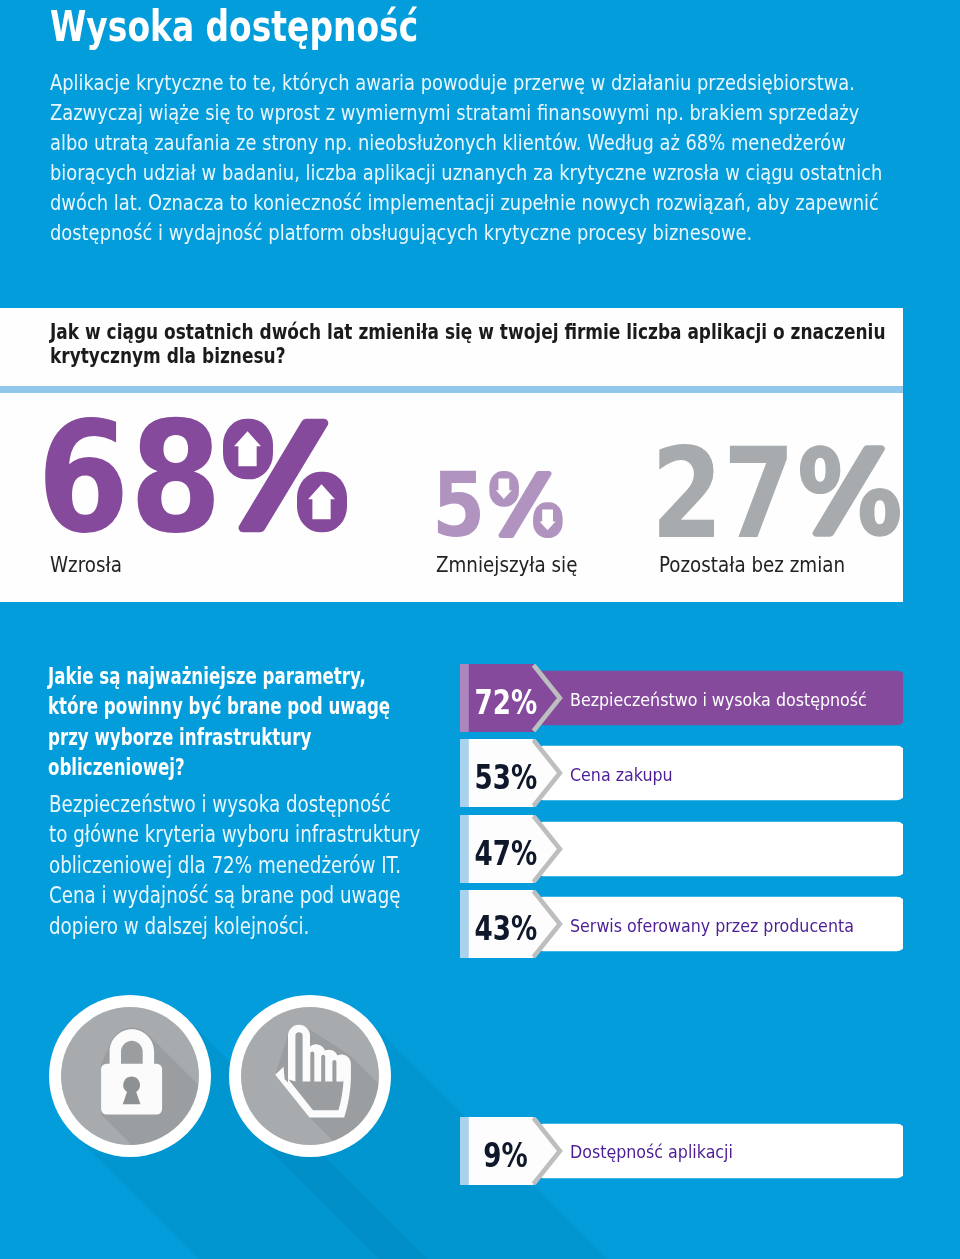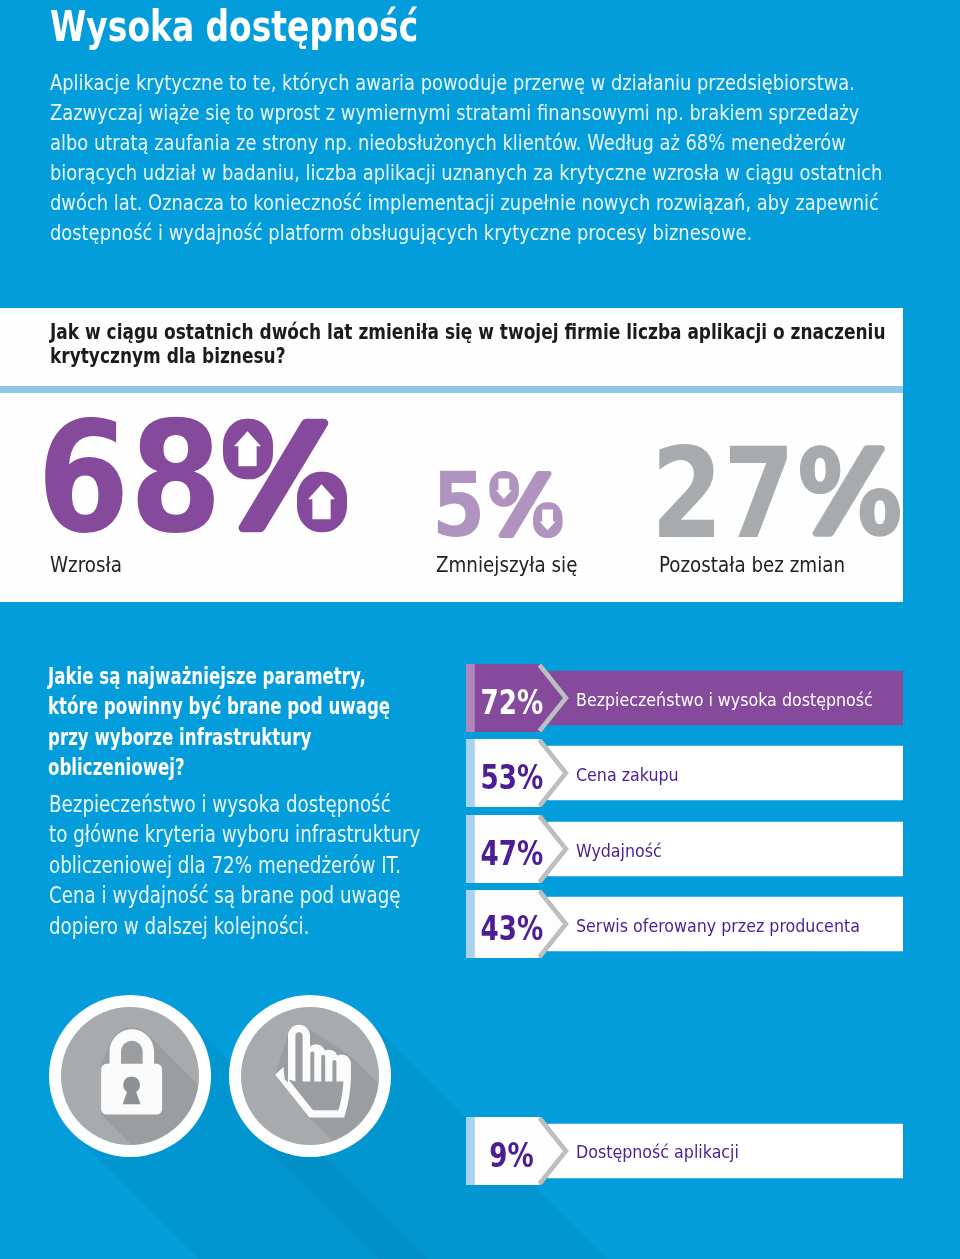--- a/index.html
+++ b/index.html
@@ -60,24 +60,24 @@
        font-weight:bold;color:#ffffff;white-space:pre;
        transform:scaleX(0.812);transform-origin:0 0;
        font-family:"DejaVu Sans Condensed","DejaVu Sans",sans-serif;}
   .q2b{position:absolute;left:49px;top:789px;margin:0;font-size:22.5px;line-height:30.4px;
        font-weight:400;color:#eaf7fd;white-space:pre;
        transform:scaleX(0.903);transform-origin:0 0;
        font-family:"DejaVu Sans Condensed","DejaVu Sans",sans-serif;}
 
   
   .bars{position:absolute;left:456px;top:664px;width:446px;height:521px;}
-  .bar{position:absolute;left:10px;width:446px;height:68px;}
+  .bar{position:absolute;left:4px;width:446px;height:68px;}
   .bar .pct{position:absolute;left:-2px;top:0;width:95px;height:68px;
             display:flex;align-items:center;justify-content:center;
-            font-size:33.4px;font-weight:bold;color:#4c1d95;line-height:68px;
+            font-size:33.4px;font-weight:bold;color:#0f172a;line-height:68px;
             font-family:"DejaVu Sans Condensed","DejaVu Sans",sans-serif;}
   .bar .pct span{display:inline-block;transform:scaleX(0.872) translateY(4.5px);}
   .bar.hl .pct{color:#ffffff;}
   .bar .lbl{position:absolute;left:110px;top:2px;height:68px;width:334px;
             display:flex;align-items:center;
             font-size:18.5px;line-height:22.5px;color:#4c1d95;font-weight:400;white-space:pre;
             font-family:"DejaVu Sans Condensed","DejaVu Sans",sans-serif;}
   .bar .lbl span{display:inline-block;transform:scaleX(0.954);transform-origin:0 50%;}
   .bar.hl .lbl{color:#ffffff;}
 
@@ -241,21 +241,20 @@
       <div class="bar" style="top: 150.9px;">
       <svg class="barshape" width="446" height="68" viewBox="0 0 446 68">
         <rect class="sv-label" x="74" y="6.85" width="372" height="54.3" rx="9" fill="#ffffff"></rect>
         <path class="sv-pct" d="M0 0 H73.2 L101.8 34 L73.2 68 H0 Z" fill="#fdfdfd"></path>
         <rect class="sv-strip" x="0" y="0" width="8.8" height="68" fill="#a9d2ed"></rect>
         <path class="sv-chev" d="M73.5 1.0 L99.9 34 L73.5 67.0" fill="none" stroke="#bcbec0" stroke-width="4.6"></path>
       </svg>
       <div class="pct">
           <span>47%</span>
         </div>
-      <div class="lbl"><span>Wydajność</span></div>
     </div>
       <div class="bar" style="top: 226.35px;">
       <svg class="barshape" width="446" height="68" viewBox="0 0 446 68">
         <rect class="sv-label" x="74" y="6.85" width="372" height="54.3" rx="9" fill="#ffffff"></rect>
         <path class="sv-pct" d="M0 0 H73.2 L101.8 34 L73.2 68 H0 Z" fill="#fdfdfd"></path>
         <rect class="sv-strip" x="0" y="0" width="8.8" height="68" fill="#a9d2ed"></rect>
         <path class="sv-chev" d="M73.5 1.0 L99.9 34 L73.5 67.0" fill="none" stroke="#bcbec0" stroke-width="4.6"></path>
       </svg>
       <div class="pct">
           <span>43%</span>

